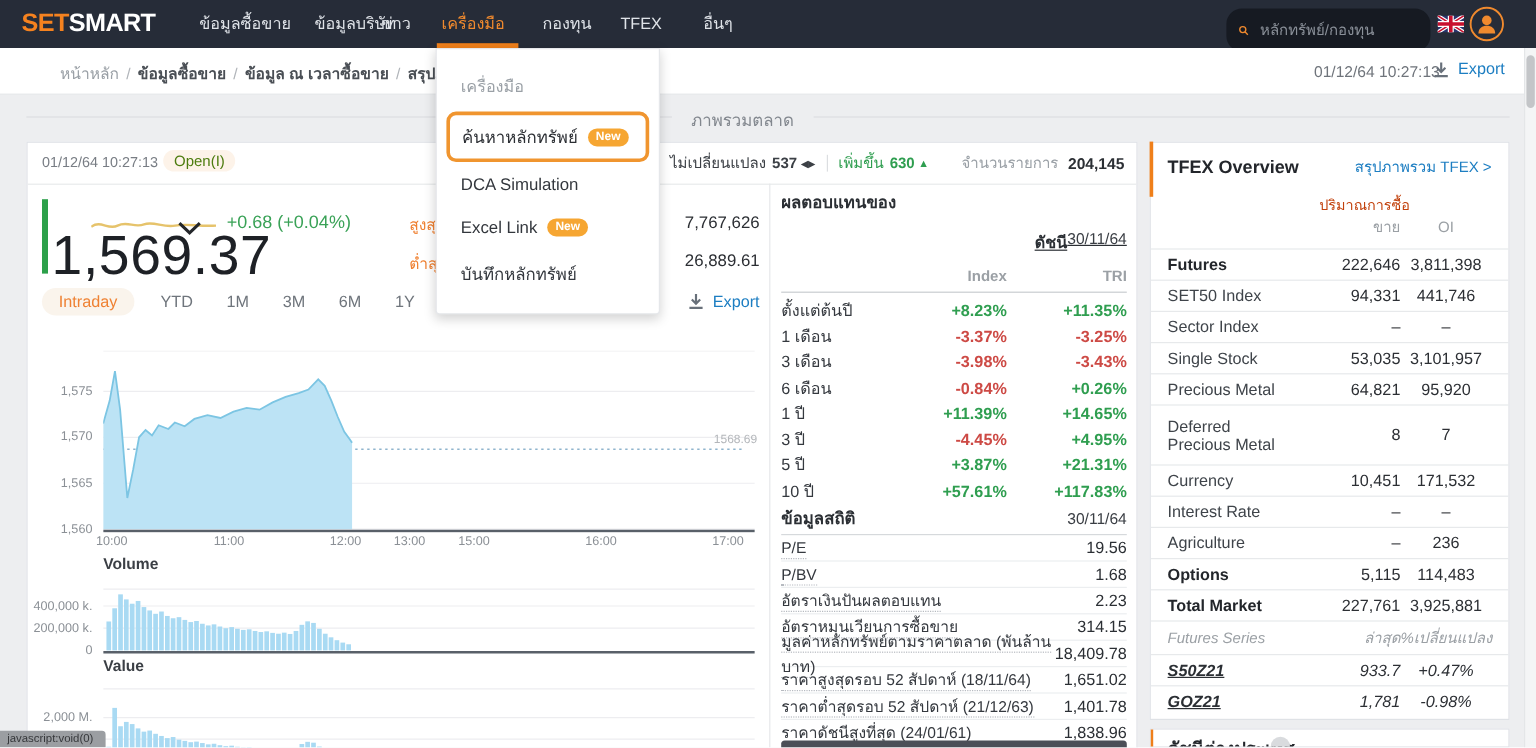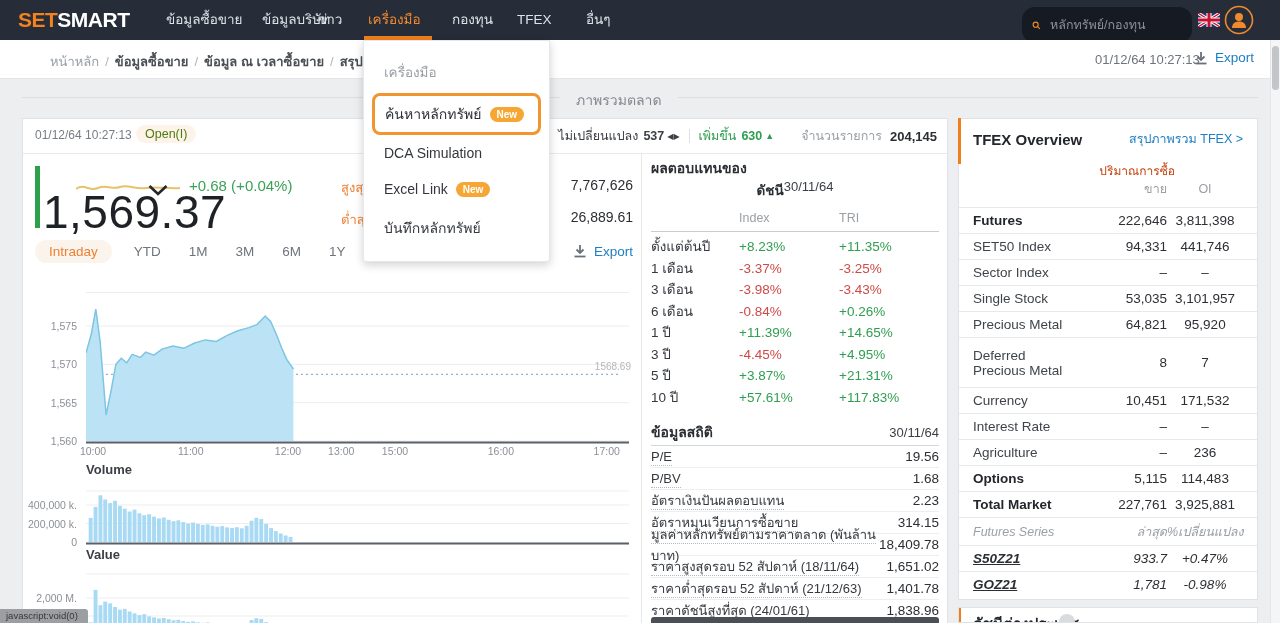--- a/index.html
+++ b/index.html
@@ -62,26 +62,26 @@
   #index-xlabels span{position:absolute;transform:translateX(-50%);font-size:10.5px;color:#8b9096;}
   #prev-close-label{position:absolute;left:540px;top:242px;width:68px;text-align:right;font-size:10px;color:#b3b6ba;}
   .chart-title{position:absolute;left:63px;font-size:13px;font-weight:bold;color:#3b3f45;}
   #volume-title{top:343px;} #value-title{top:428px;}
   #volume-chart{position:absolute;left:63px;top:368px;}
   #value-chart{position:absolute;left:63px;top:448px;}
   
   #mid-divider{position:absolute;left:618px;top:34px;width:1px;height:486px;background:#e6e8ea;}
   #returns{position:absolute;left:628px;top:38px;width:288px;}
   #returns .title{font-size:14px;font-weight:bold;}
-  #returns .sub{display:flex;justify-content:center;font-size:13px;}
+  #returns .sub{display:flex;justify-content:flex-end;margin-top:12px;font-size:13px;text-decoration:underline;}
   #returns .sub .l{font-weight:bold;font-size:13.5px;} #returns .sub .d{color:#3a3e44;}
   .r-head{display:flex;margin-top:10px;padding-bottom:6px;border-bottom:1px solid #c9ccd0;font-size:12.5px;color:#9ba0a5;}
   .r-row{display:flex;height:21.5px;line-height:21.5px;font-size:13.5px;}
   .r-row .lab,.r-head .lab{flex:1;color:#35393f;}
-  .cell{width:100px;}
+  .cell{width:100px;text-align:right;font-weight:bold;}
   .pos{color:#2f9e50;} .neg{color:#cd4a45;}
   #returns .rows{margin-top:4px;}
   #stats{position:absolute;left:628px;top:300px;width:288px;}
   #stats .title-row{display:flex;justify-content:space-between;align-items:center;height:26px;border-bottom:1px solid #d6d9dc;}
   #stats .title-row .t{font-size:14px;font-weight:bold;} #stats .title-row .d{font-size:13px;color:#3a3e44;}
   .stat-row{display:flex;justify-content:space-between;align-items:center;height:21px;border-bottom:1px solid #eceef0;font-size:13px;}
   .stat-row .lab{color:#35393f;}
   .stat-row .lab span{border-bottom:1px dotted #b6bac0;padding-bottom:1px;}
   .stat-row .val{font-size:13.5px;color:#2b2f34;}
   #dark-strip{position:absolute;left:628px;top:498px;width:288px;height:12px;background:#4b4f57;border-radius:3px 3px 0 0;}

